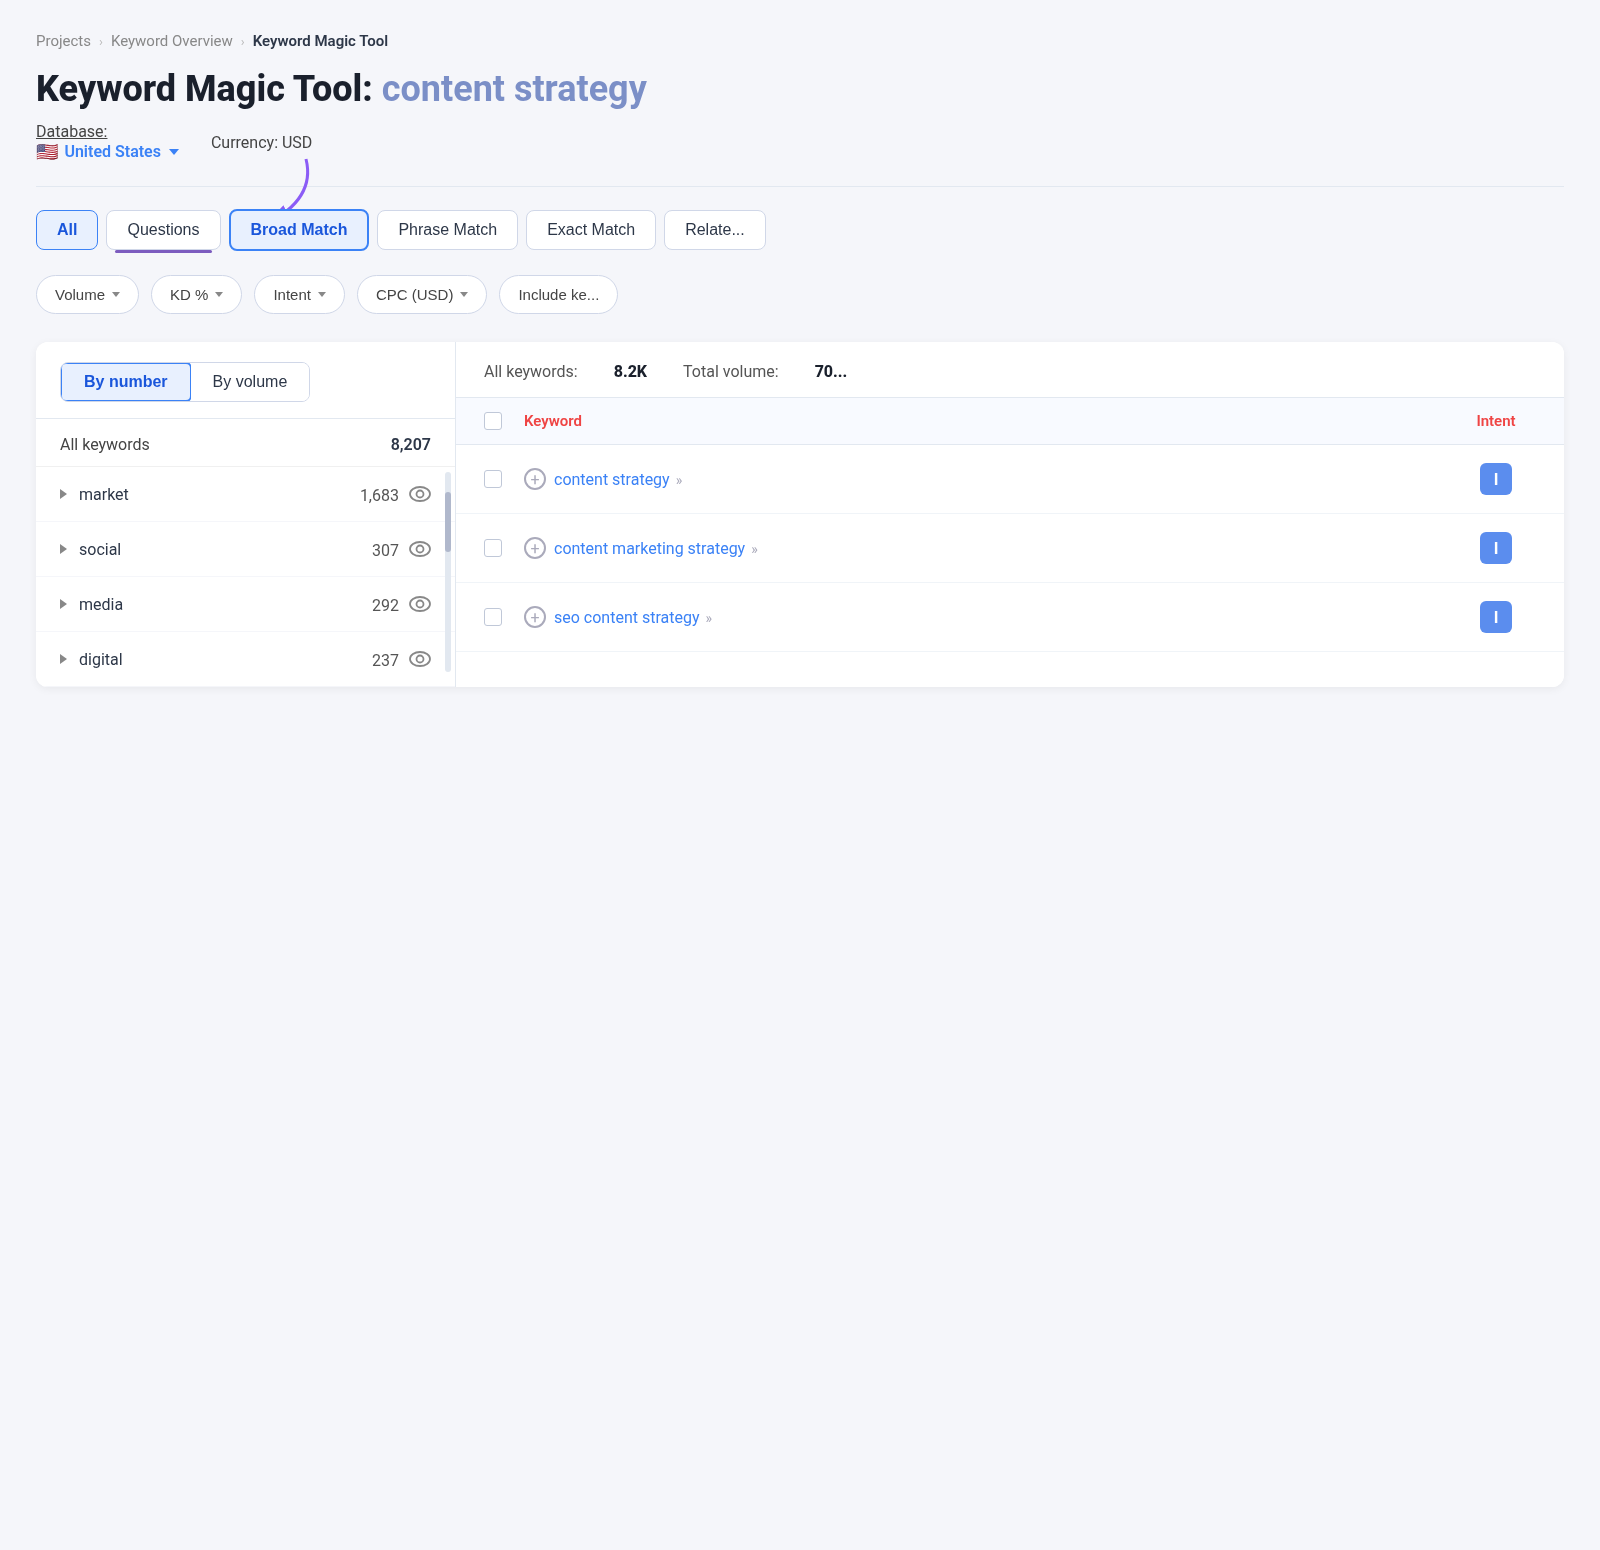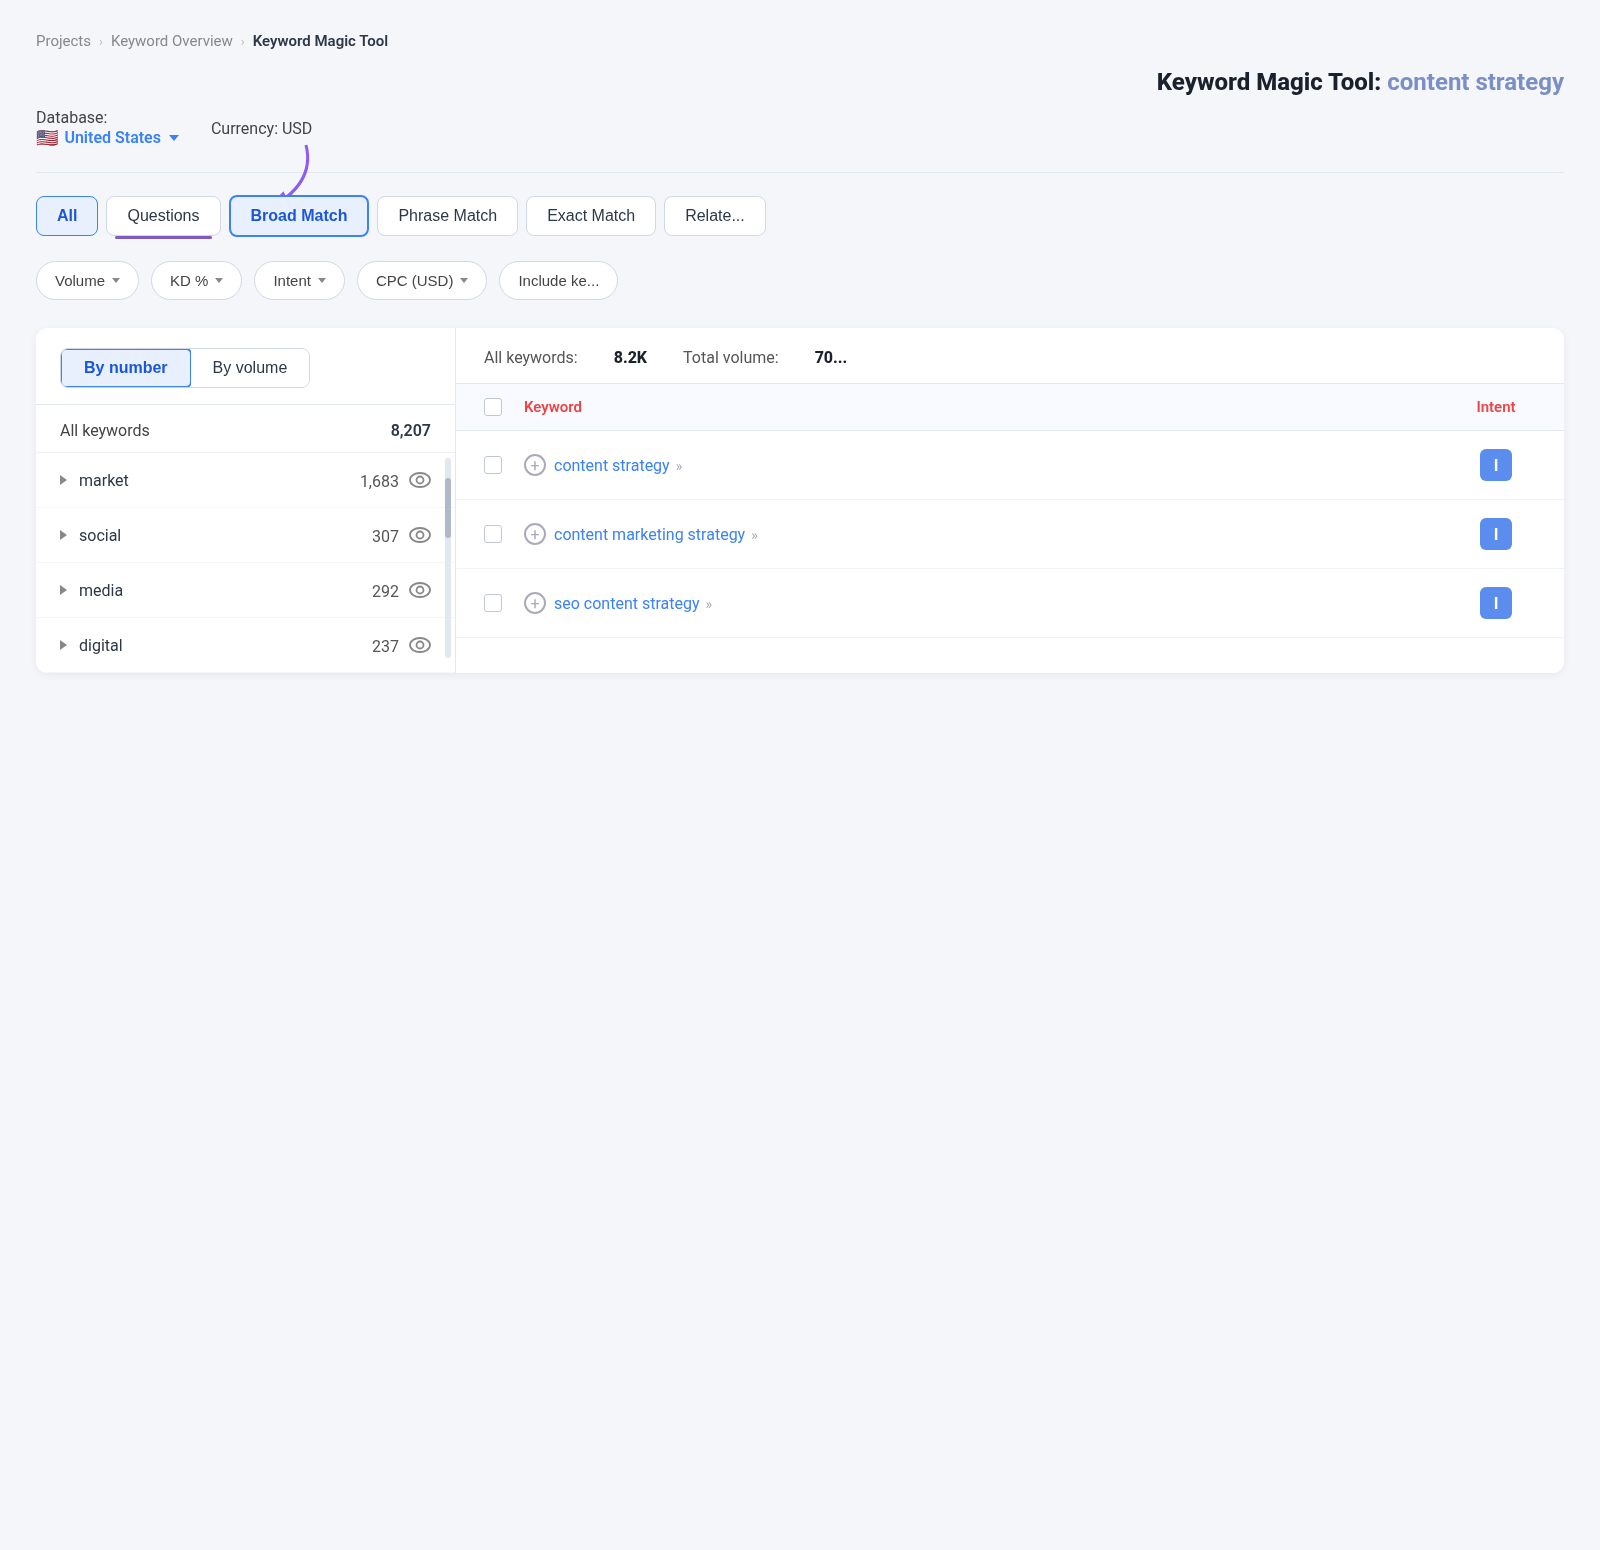--- a/index.html
+++ b/index.html
@@ -30,40 +30,39 @@
     .breadcrumb-separator {
       color: #bbb;
       font-size: 13px;
     }
     .breadcrumb-current {
       color: #2d3748;
       font-weight: 600;
     }
     
     .page-title {
-      font-size: 24px;
+      font-size: 36px;
       font-weight: 800;
       color: #1a202c;
       margin-bottom: 12px;
-      text-align: right;
     }
     .page-title-query {
       color: #7b8fc7;
       font-weight: 700;
     }
     
     .database-row {
       display: flex;
       align-items: center;
       gap: 32px;
       margin-bottom: 24px;
       font-size: 16px;
       color: #444;
     }
-    .database-label { color: #444; }
+    .database-label { color: #444; text-decoration: underline; }
     .database-value {
       color: #3b82f6;
       font-weight: 600;
       display: flex;
       align-items: center;
       gap: 6px;
       cursor: pointer;
     }
     .flag-icon {
       font-size: 18px;

